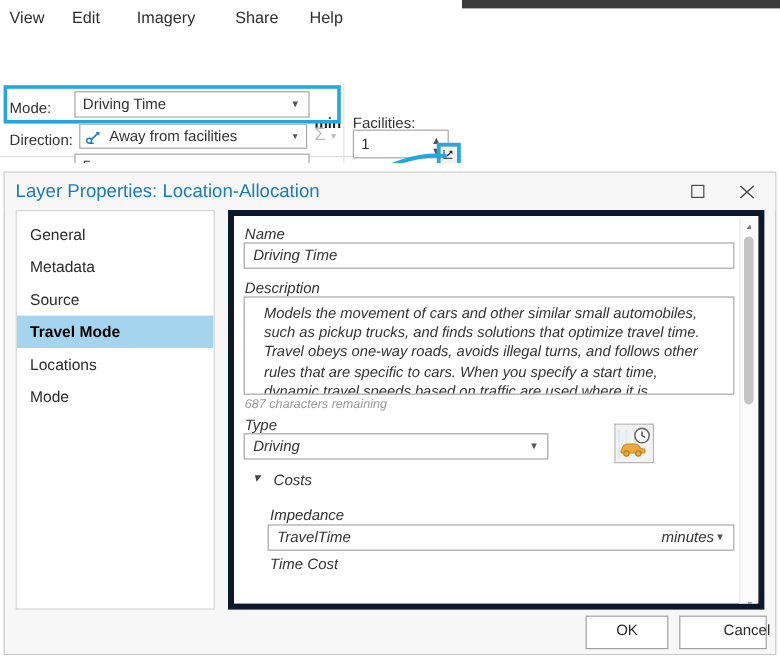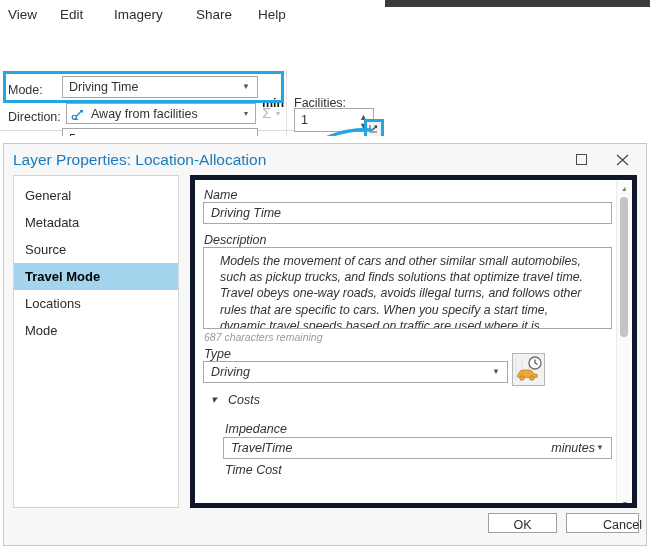--- a/index.html
+++ b/index.html
@@ -319,21 +319,21 @@
   }
   #chars-remaining {
     position: absolute;
     left: 9px; top: 152px;
     font-size: 10.5px;
     color: #9a9a9a;
     line-height: 1;
   }
 
   #lbl-type { left: 9px; top: 168px; }
-  #type-box { left: 8px; top: 181px; width: 305px; height: 22px; }
+  #type-box { left: 8px; top: 181px; width: 254px; height: 22px; }
   #type-icon-btn {
     position: absolute;
     left: 317px; top: 173px;
     width: 33px; height: 33px;
     background: #f2f2f2;
     border: 1px solid #b5b5b5;
     box-sizing: border-box;
   }
   #costs-chevron {
     position: absolute;
@@ -400,21 +400,21 @@
     left: 3px; top: 16px;
     width: 8px; height: 140px;
     background: #c4c4c4;
     border-radius: 4px;
   }
 
   
   .dlg-btn {
     position: absolute;
     top: 369px;
-    height: 20px;
+    height: 28px;
     background: #ffffff;
     border: 1px solid #a0a0a0;
     box-sizing: border-box;
     font-size: 12.5px;
     color: #2b2b2b;
     text-align: center;
     line-height: 23px;
     cursor: pointer;
   }
   #btn-ok { left: 484px; width: 69px; }

